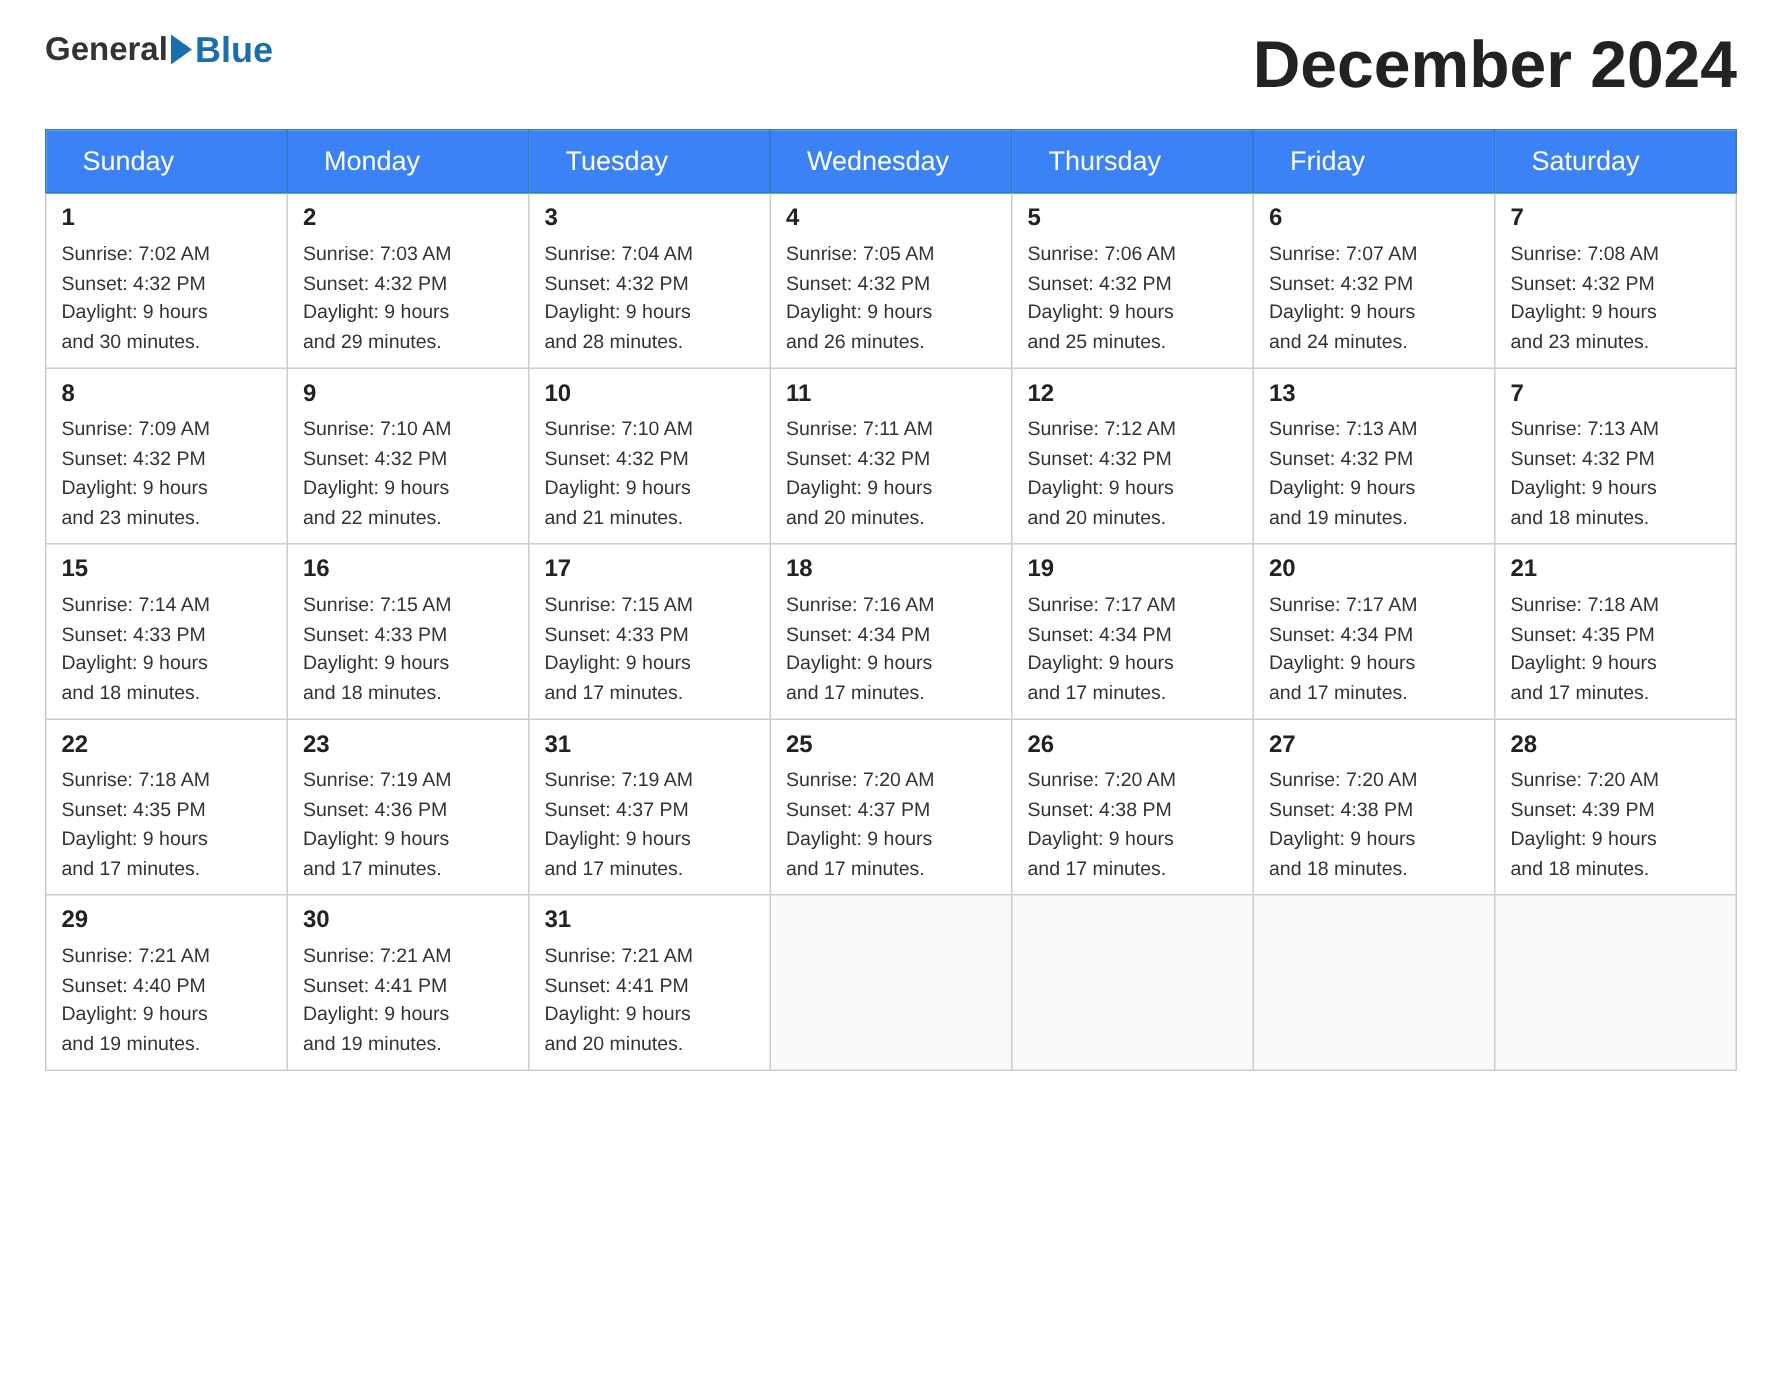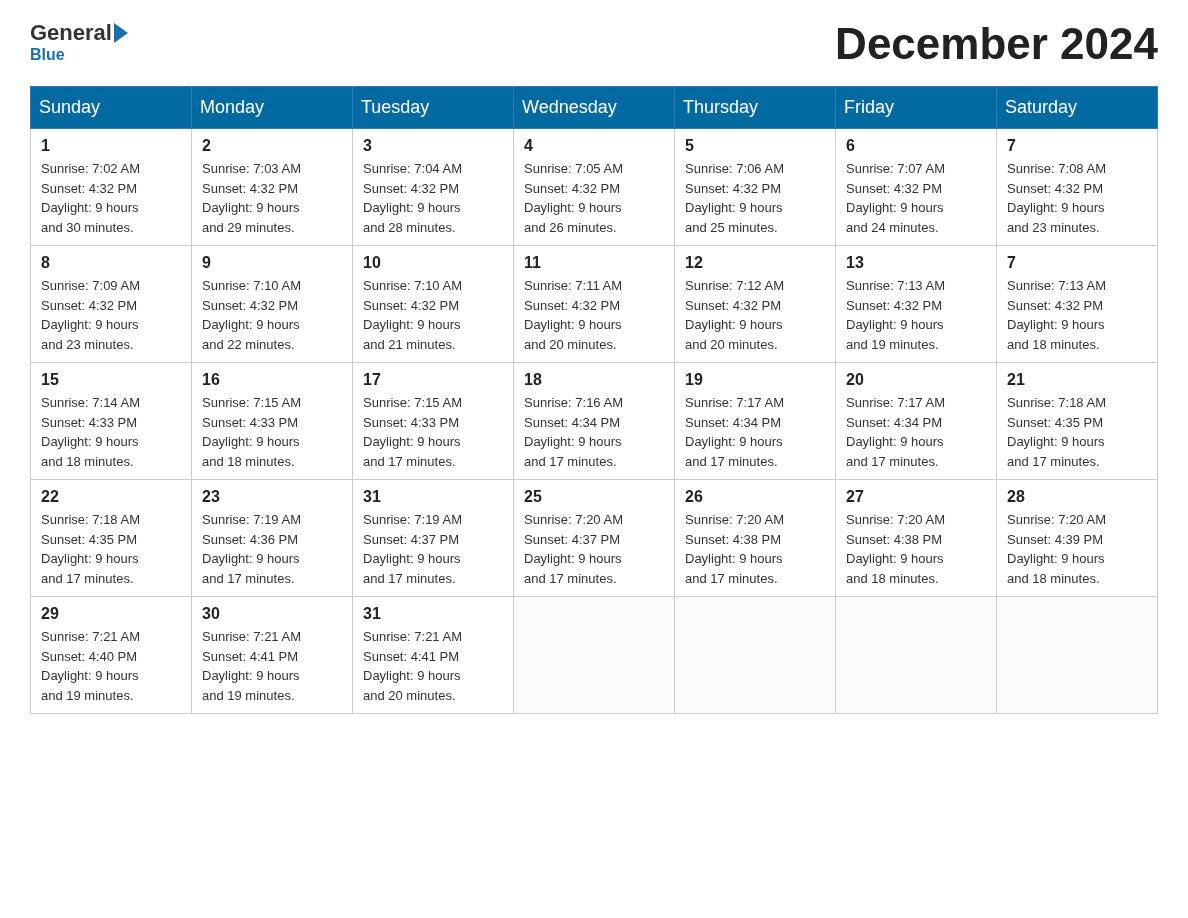--- a/index.html
+++ b/index.html
@@ -11,21 +11,21 @@
       padding: 20px 30px;
     }
     .header-area {
       display: flex;
       justify-content: space-between;
       align-items: flex-start;
       margin-bottom: 18px;
     }
     .logo {
       display: flex;
-      flex-direction: column;
+      flex-direction: row;
       align-items: flex-start;
     }
     .logo-text {
       display: flex;
       align-items: center;
       font-size: 22px;
       font-weight: bold;
       color: #333;
     }
     .logo-general { color: #333; }
@@ -33,21 +33,21 @@
       width: 0;
       height: 0;
       border-left: 14px solid #1a6eac;
       border-top: 10px solid transparent;
       border-bottom: 10px solid transparent;
       margin: 0 2px;
       display: inline-block;
     }
     .logo-blue {
       color: #1a6eac;
-      font-size: 16px;
+      font-size: 24px;
       font-weight: bold;
       text-align: center;
     }
     .title-area {
       text-align: right;
     }
     .month-title {
       font-size: 44px;
       font-weight: bold;
       color: #222;
@@ -56,25 +56,25 @@
     .location-title {
       font-size: 22px;
       color: #555;
       margin-top: 4px;
     }
     .calendar-table {
       width: 100%;
       border-collapse: collapse;
     }
     .calendar-table thead tr th {
-      background-color: #0369a1;
+      background-color: #3b82f6;
       color: #fff;
       font-size: 18px;
       font-weight: normal;
-      padding: 10px 8px;
+      padding: 10px 24px;
       text-align: left;
       border: 1px solid #2e7bbf;
     }
     .calendar-table tbody tr td {
       vertical-align: top;
       border: 1px solid #ccc;
       padding: 8px 10px;
       width: 14.28%;
       min-height: 100px;
       font-size: 13px;

